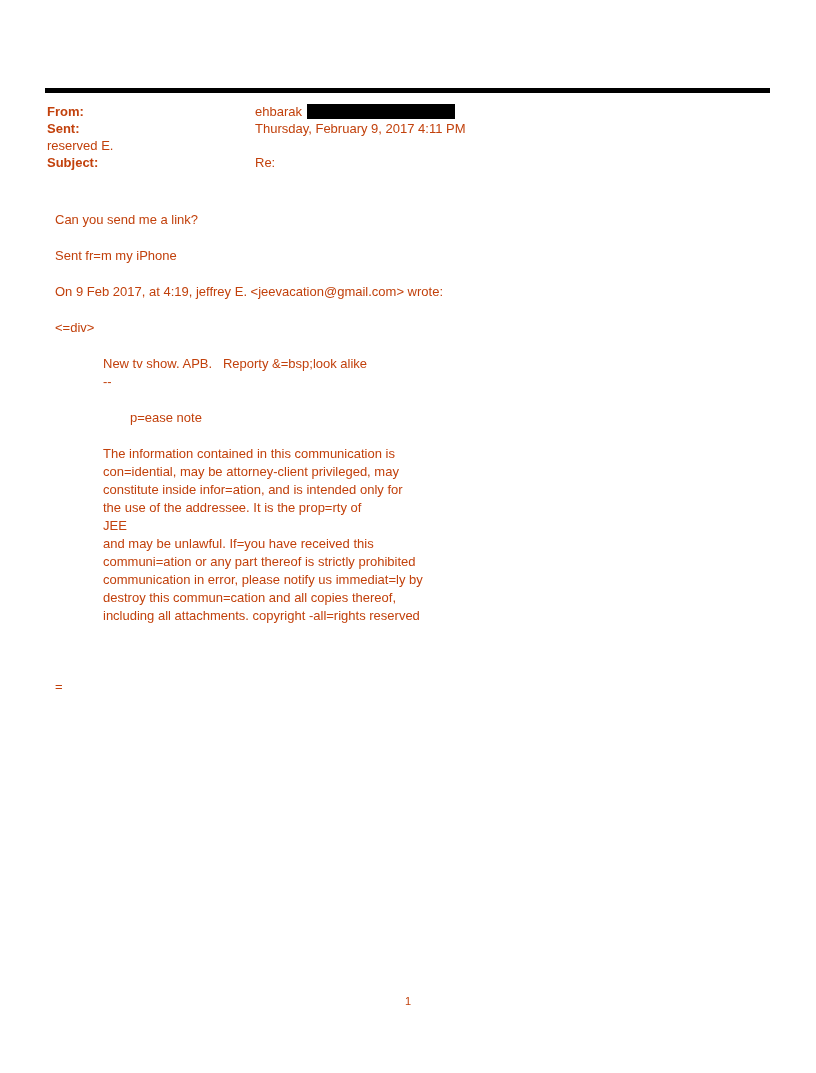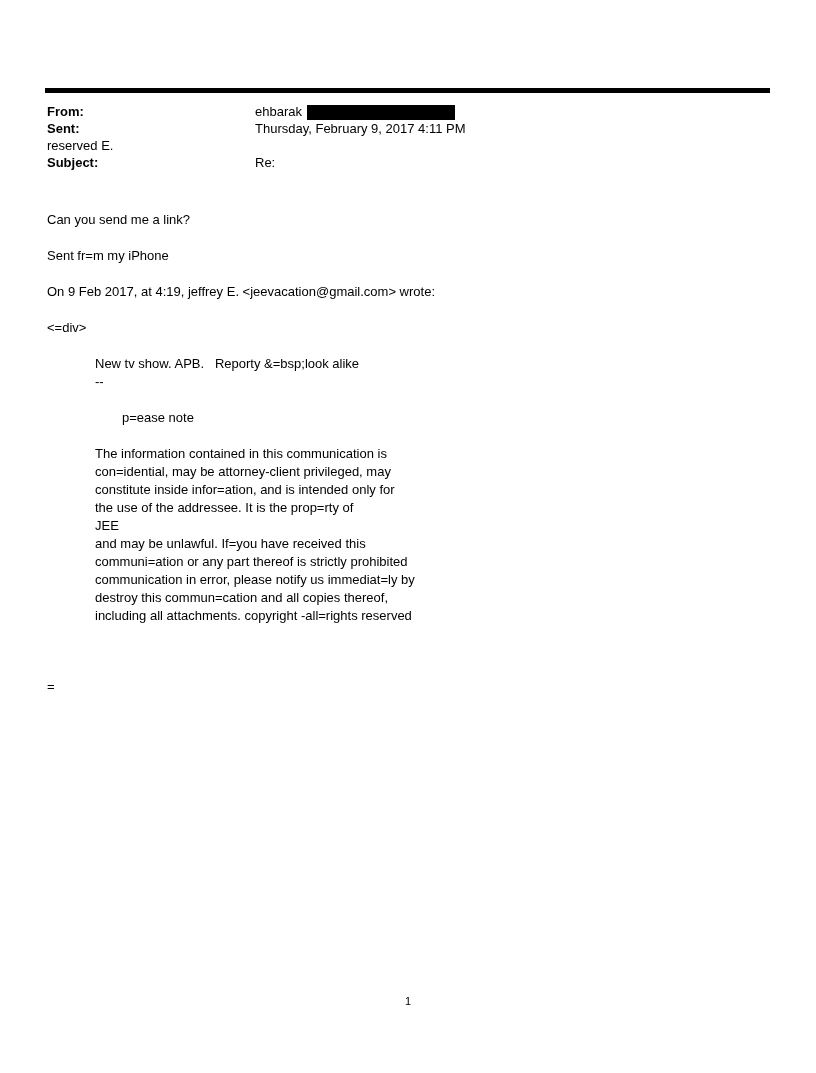--- a/index.html
+++ b/index.html
@@ -4,21 +4,21 @@
 <style>
   * { margin: 0; padding: 0; box-sizing: border-box; }
   html, body { background: #e8e8e8; }
   .page {
     position: relative;
     width: 816px;
     height: 1073px;
     background: #ffffff;
     margin: 0 auto;
     font-family: "Liberation Sans", sans-serif;
-    color: #000000;
+    color: #c2410c;
     overflow: hidden;
   }
   .top-rule {
     position: absolute;
     left: 45px;
     right: 46px;
     top: 88px;
     height: 5px;
     background: #000000;
   }
@@ -34,32 +34,32 @@
     line-height: 17px;
   }
   .hdr-label {
     width: 208px;
     font-weight: bold;
     flex: 0 0 208px;
   }
   .hdr-value {
     flex: 1;
     display: flex;
-    align-items: flex-end;
+    align-items: center;
   }
   .redaction-box {
     display: inline-block;
     width: 148px;
     height: 15px;
     background: #000000;
     margin-left: 5px;
   }
   .email-body {
     position: absolute;
-    left: 47px;
+    left: 55px;
     right: 40px;
     top: 211px;
     font-size: 13px;
   }
   .line {
     line-height: 18px;
     min-height: 18px;
     white-space: pre-wrap;
   }
   .blank { height: 18px; }

